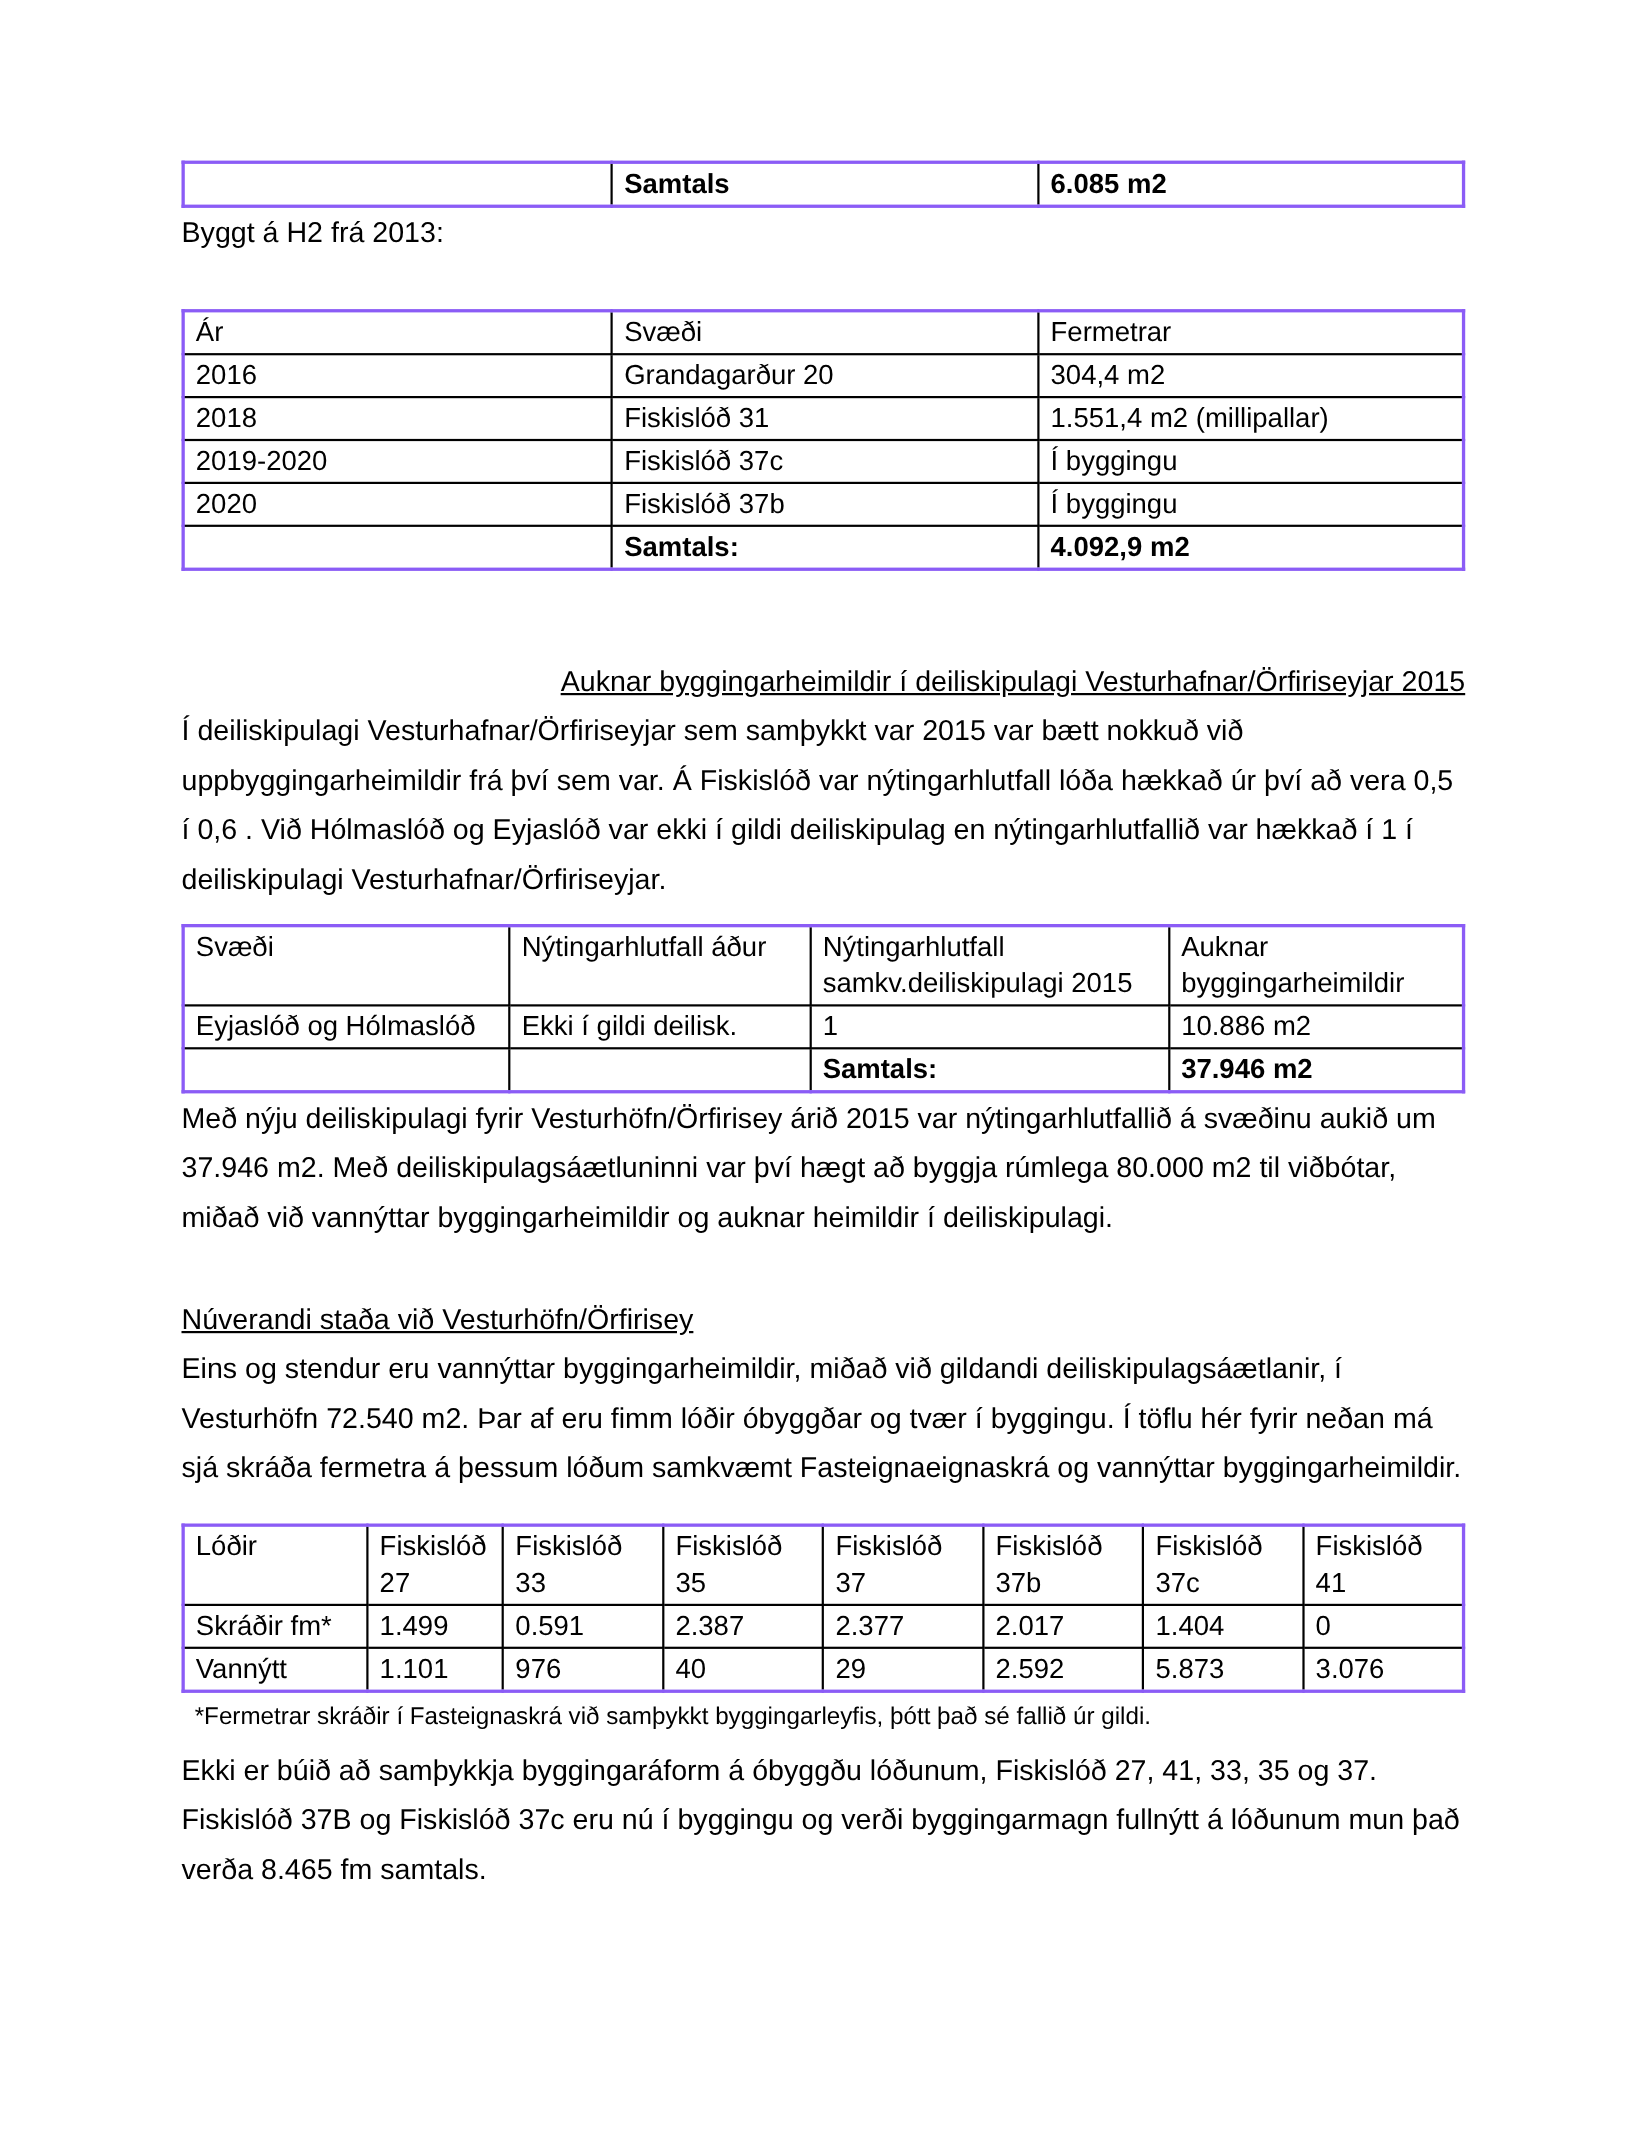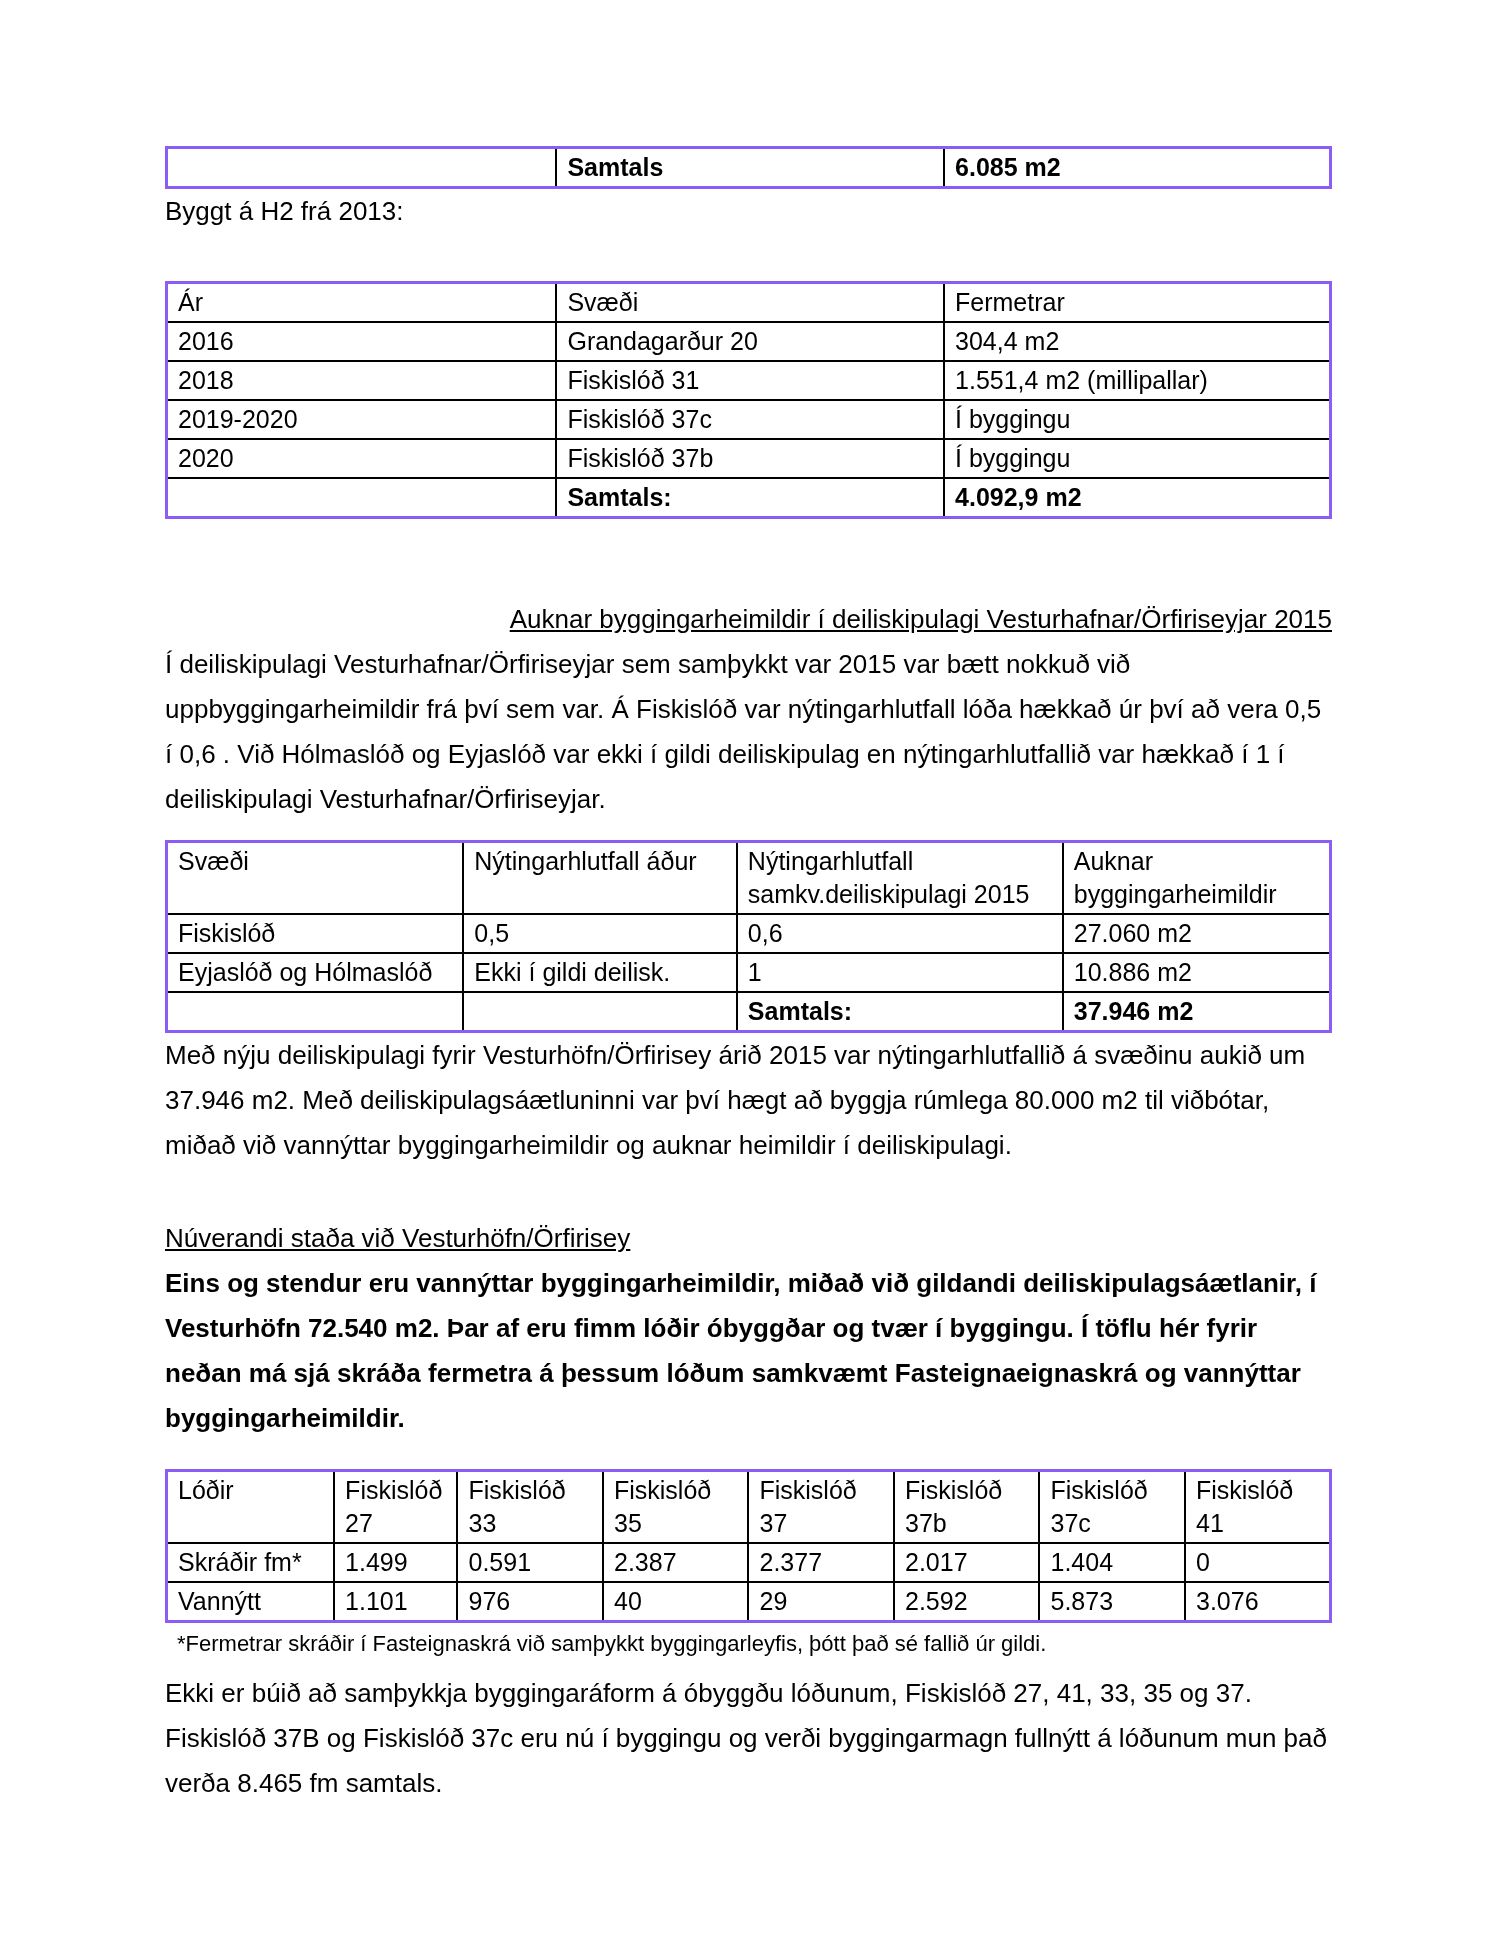--- a/index.html
+++ b/index.html
@@ -23,21 +23,21 @@
   .b { font-weight:bold; }
   .footnote { font-size:22px; line-height:30px; margin:12px; }
 
   .mt-byggt    { margin-top:88px; }
   .mt-table2   { margin-top:47px; }
   .mt-head1    { margin-top:78px;text-align:right; }
   .mt-para1    { margin-top:40px; }
   .mt-table3   { margin-top:18px; }
   .mt-para2    { margin-top:72px; }
   .mt-head2    { margin-top:48px; }
-  .mt-para3    { margin-top:35px;font-weight:bold; }
+  .mt-para3    { margin-top:35px; }
   .mt-table4   { margin-top:28px; }
   .mt-footnote { margin-top:6px; }
   .mt-para4    { margin-top:30px; }
 </style>
 </head>
 <body>
 
 <div class="page">
 
   <table class="doc-table">
@@ -109,26 +109,20 @@
         <col style="width:23%">
       </colgroup>
     <tbody>
         <tr>
       <td>Svæði</td>
       <td>Nýtingarhlutfall áður</td>
       <td>Nýtingarhlutfall samkv.deiliskipulagi 2015</td>
       <td>Auknar byggingarheimildir</td>
     </tr>
     <tr>
-      <td>Fiskislóð</td>
-      <td>0,5</td>
-      <td>0,6</td>
-      <td>27.060 m2</td>
-    </tr>
-    <tr>
       <td>Eyjaslóð og Hólmaslóð</td>
       <td>Ekki í gildi deilisk.</td>
       <td>1</td>
       <td>10.886 m2</td>
     </tr>
     <tr>
       <td></td>
       <td></td>
       <td class="b">Samtals:</td>
       <td class="b">37.946 m2</td>

